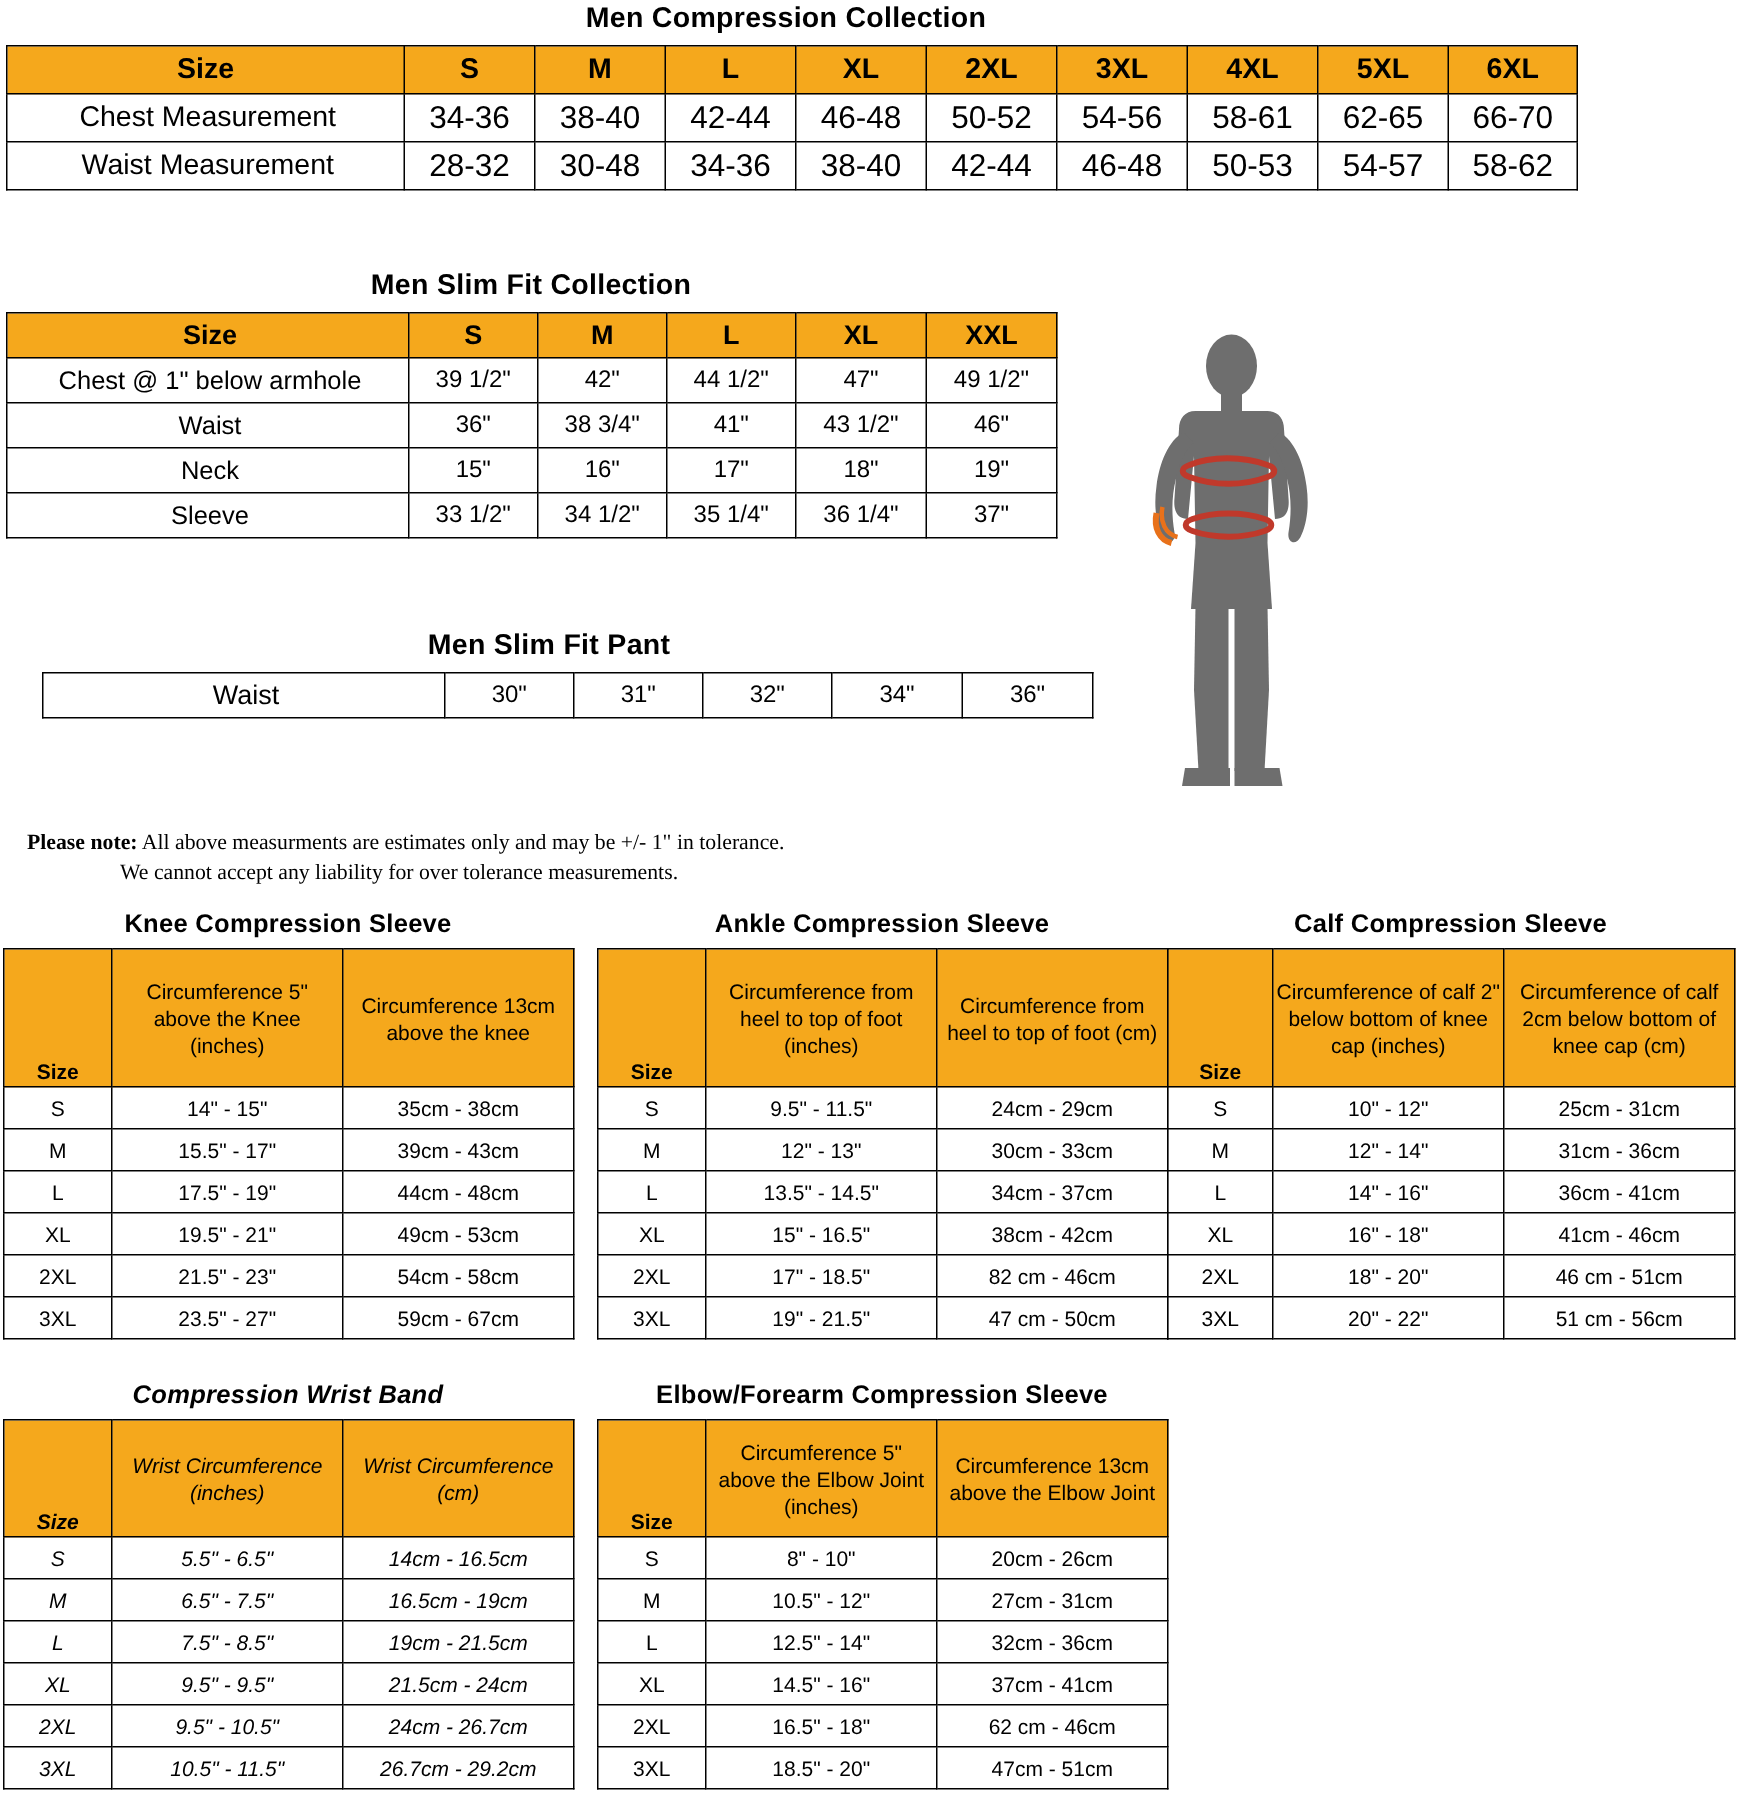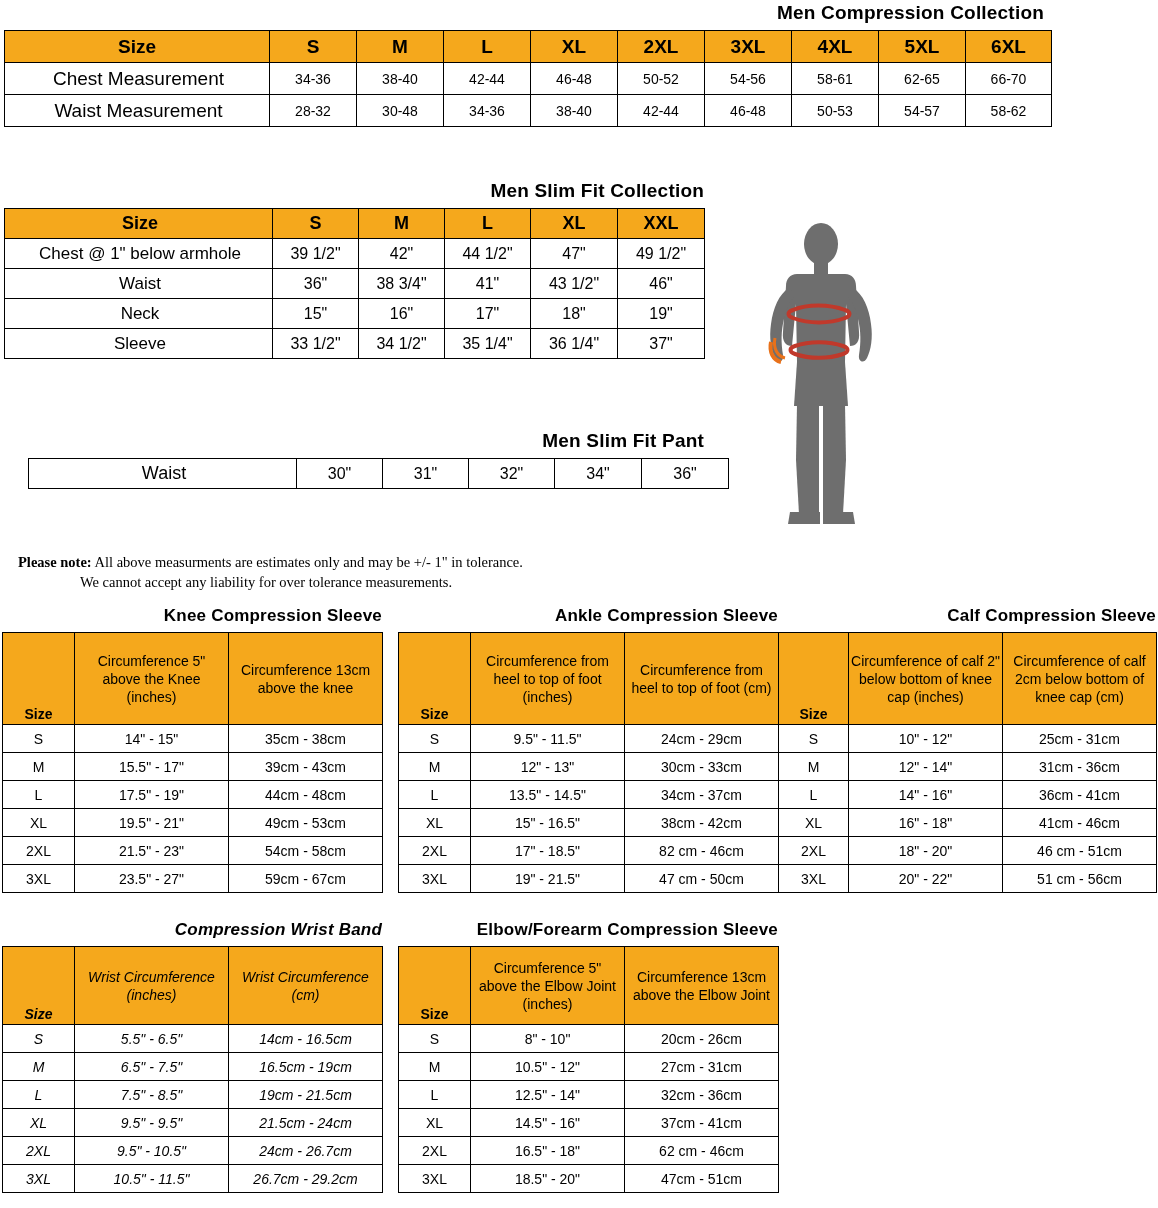--- a/index.html
+++ b/index.html
@@ -7,21 +7,21 @@
     margin: 0; padding: 0;
     width: 1158px; height: 1208px;
     background: #ffffff;
     font-family: "Liberation Sans", sans-serif;
     color: #000000;
     overflow: hidden;
   }
   .page { position: relative; width: 1158px; height: 1208px; }
 
   .sec-title {
-    text-align: right;
+    text-align: center;
     font-weight: bold;
     font-size: 19px;
     color: #000;
     margin: 0 0 6px 0;
     letter-spacing: 0.2px;
   }
   .sec-title.small { font-size: 17px; }
 
   table.grid {
     border-collapse: collapse;
@@ -35,34 +35,34 @@
     padding: 2px 3px;
     background: #ffffff;
     font-weight: normal;
   }
   .hdr { background: #F5A81C !important; font-weight: bold !important; }
   .lbl { text-align: center; padding-left: 6px !important; }
 
   
   #block1 { position: absolute; left: 4px; top: 2px; width: 1040px; }
   #block1 table { width: 1040px; }
-  #block1 td { height: 32px; font-size: 14px; }
+  #block1 td { height: 32px; font-size: 21px; }
   #block1 .lbl { font-size: 19px; }
   #block1 .hdr { font-size: 19px; }
 
   
   #block2 { position: absolute; left: 4px; top: 180px; width: 700px; }
   #block2 table { width: 700px; }
   #block2 td { height: 30px; font-size: 16px; }
   #block2 .lbl { font-size: 17px; }
   #block2 .hdr { font-size: 18px; }
   #block2 .hdr.lbl { text-align: center !important; }
 
   
-  #block3 { position: absolute; left: 4px; top: 430px; width: 700px; padding-left: 24px; }
+  #block3 { position: absolute; left: 4px; top: 420px; width: 700px; padding-left: 24px; }
   #block3 table { width: 700px; }
   #block3 td { height: 30px; font-size: 16px; }
   #block3 .lbl { font-size: 18px; }
 
   
   #note { position: absolute; left: 18px; top: 552px; width: 720px; font-size: 14.5px; line-height: 20px; font-family: Liberation Serif, serif; }
   #note b { font-weight: bold; }
   #note .l2 { padding-left: 62px; display: block; }
 
   

